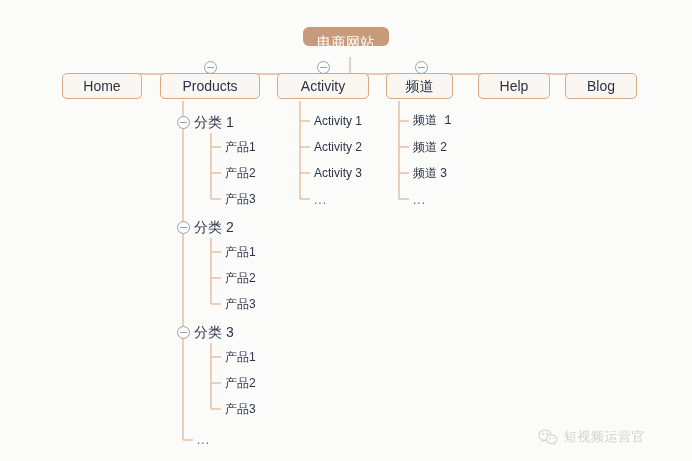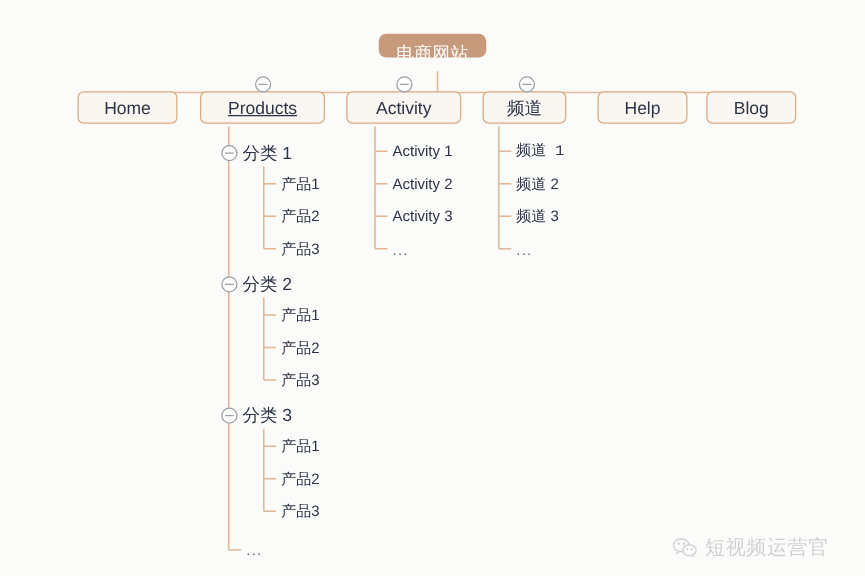--- a/index.html
+++ b/index.html
@@ -89,21 +89,21 @@
     background: #9aa0a8;
   }
   
   #watermark {
     position: absolute;
     display: flex;
     align-items: center;
     gap: 6px;
     opacity: 0.38;
     color: #8d8d8d;
-    font-size: 16px;
+    font-size: 13px;
     letter-spacing: 0.5px;
   }
   #watermark .wm-logo {
     display: block;
   }
 </style>
 </head>
 <body>
 
 <div id="canvas">
@@ -158,21 +158,21 @@
       <path d="M 399 147 L 409 147"></path>
       <path d="M 399 173 L 409 173"></path>
       <path d="M 399 199 L 409 199"></path>
     </g>
   </svg>
 
   <div class="node root" style="left:303px; top:27px;">电商网站</div>
 
   <div class="node boxed" style="left:62px; top:73px; width:80px;">Home</div>
 
-  <div class="node boxed" style="left:160px; top:73px; width:100px;text-decoration:underline;">Products</div>
+  <div class="node boxed" style="left:160px; top:73px; width:100px;">Products</div>
 
   <div class="node boxed" style="left:277px; top:73px; width:92px;">Activity</div>
 
   <div class="node boxed" style="left:386px; top:73px; width:67px;">频道</div>
 
   <div class="node boxed" style="left:478px; top:73px; width:72px;">Help</div>
 
   <div class="node boxed" style="left:565px; top:73px; width:72px;">Blog</div>
 
   <div class="toggle" style="left:204px; top:61px;"></div>

